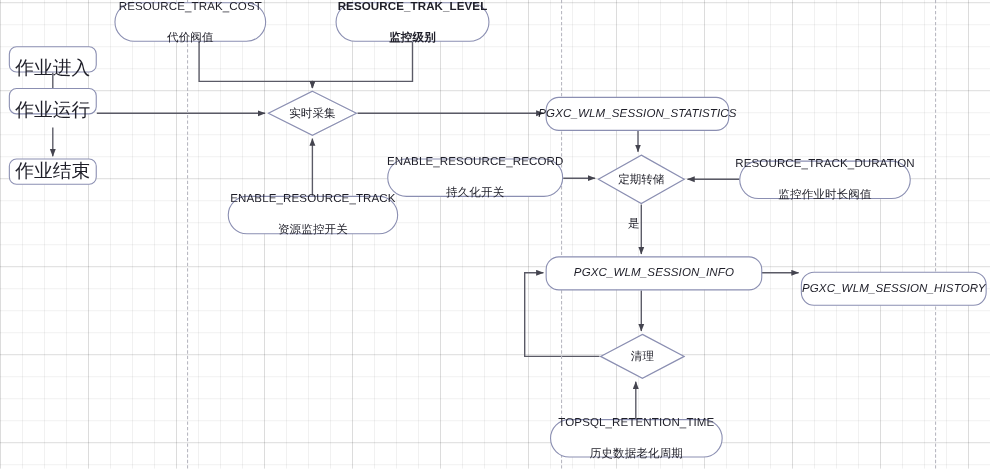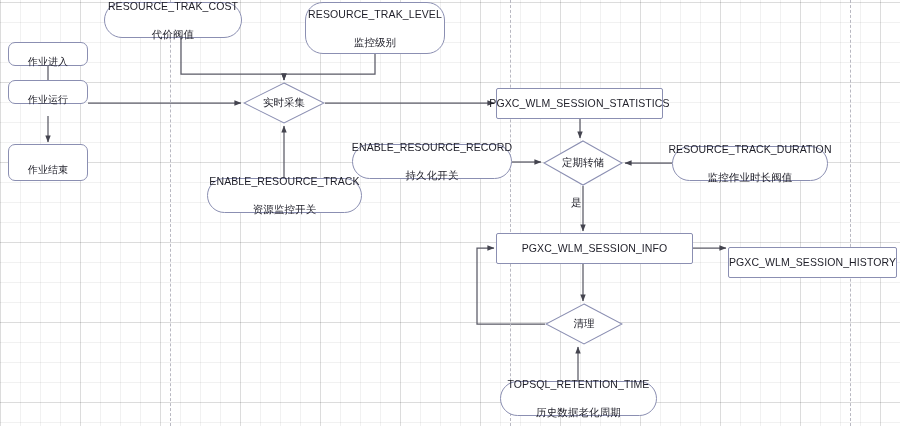--- a/index.html
+++ b/index.html
@@ -37,23 +37,23 @@
     text-align:center;
     color:#1e1e28;
     background:#ffffff;
     border:1.2px solid #8b8fb2;
     line-height:1.22;
     z-index:3;
   }
   .node .l1{font-size:10.5px;letter-spacing:.1px;white-space:nowrap;}
   .node .l2{font-size:10.5px;letter-spacing:.1px;white-space:nowrap;margin-top:15px;}
   .rounded{border-radius:18px;}
-  .rect{border-radius:2px;}
+  .rect{border-radius:12px;font-style:italic;}
   .small{border-radius:7px;}
-  .small .l1{font-size:10px;margin-top:16px;}
+  .small .l1{font-size:17px;margin-top:16px;}
   .diamond-wrap{
     position:absolute;
     z-index:3;
     display:flex;align-items:center;justify-content:center;
   }
   .diamond-wrap svg{position:absolute;left:0;top:0;}
   .diamond-wrap .dlabel{
     position:relative;
     font-size:10.5px;
     color:#1e1e28;
@@ -125,30 +125,30 @@
   </svg>
 
   <div class="node small" style="left:8px;top:42px;width:80px;height:24px;">
     <div class="l1">作业进入</div>
   </div>
 
   <div class="node small" style="left:8px;top:80px;width:80px;height:24px;">
     <div class="l1">作业运行</div>
   </div>
 
-  <div class="node small" style="left:8px;top:144px;width:80px;height:37px;">
+  <div class="node small" style="left:8px;top:144px;width:80px;height:24px;justify-content:flex-end;">
     <div class="l1">作业结束</div>
   </div>
 
   <div class="node rounded" style="left:104px;top:2px;width:138px;height:36px;">
     <div class="l1">RESOURCE_TRAK_COST</div>
     <div class="l2">代价阀值</div>
   </div>
 
-  <div class="node rounded" style="left:305px;top:2px;width:140px;height:52px;">
+  <div class="node rounded" style="left:305px;top:2px;width:140px;height:36px;font-weight:bold;">
     <div class="l1">RESOURCE_TRAK_LEVEL</div>
     <div class="l2">监控级别</div>
   </div>
 
   <div class="diamond-wrap" style="left:243px;top:82px;width:82px;height:42px;justify-content:center;">
     <svg width="82" height="42" xmlns="http://www.w3.org/2000/svg">
       <polygon points="41,1 81,21 41,41 1,21" fill="#ffffff" stroke="#8b8fb2" stroke-width="1.1"></polygon>
     </svg>
     <span class="dlabel">实时采集</span>
   </div>

